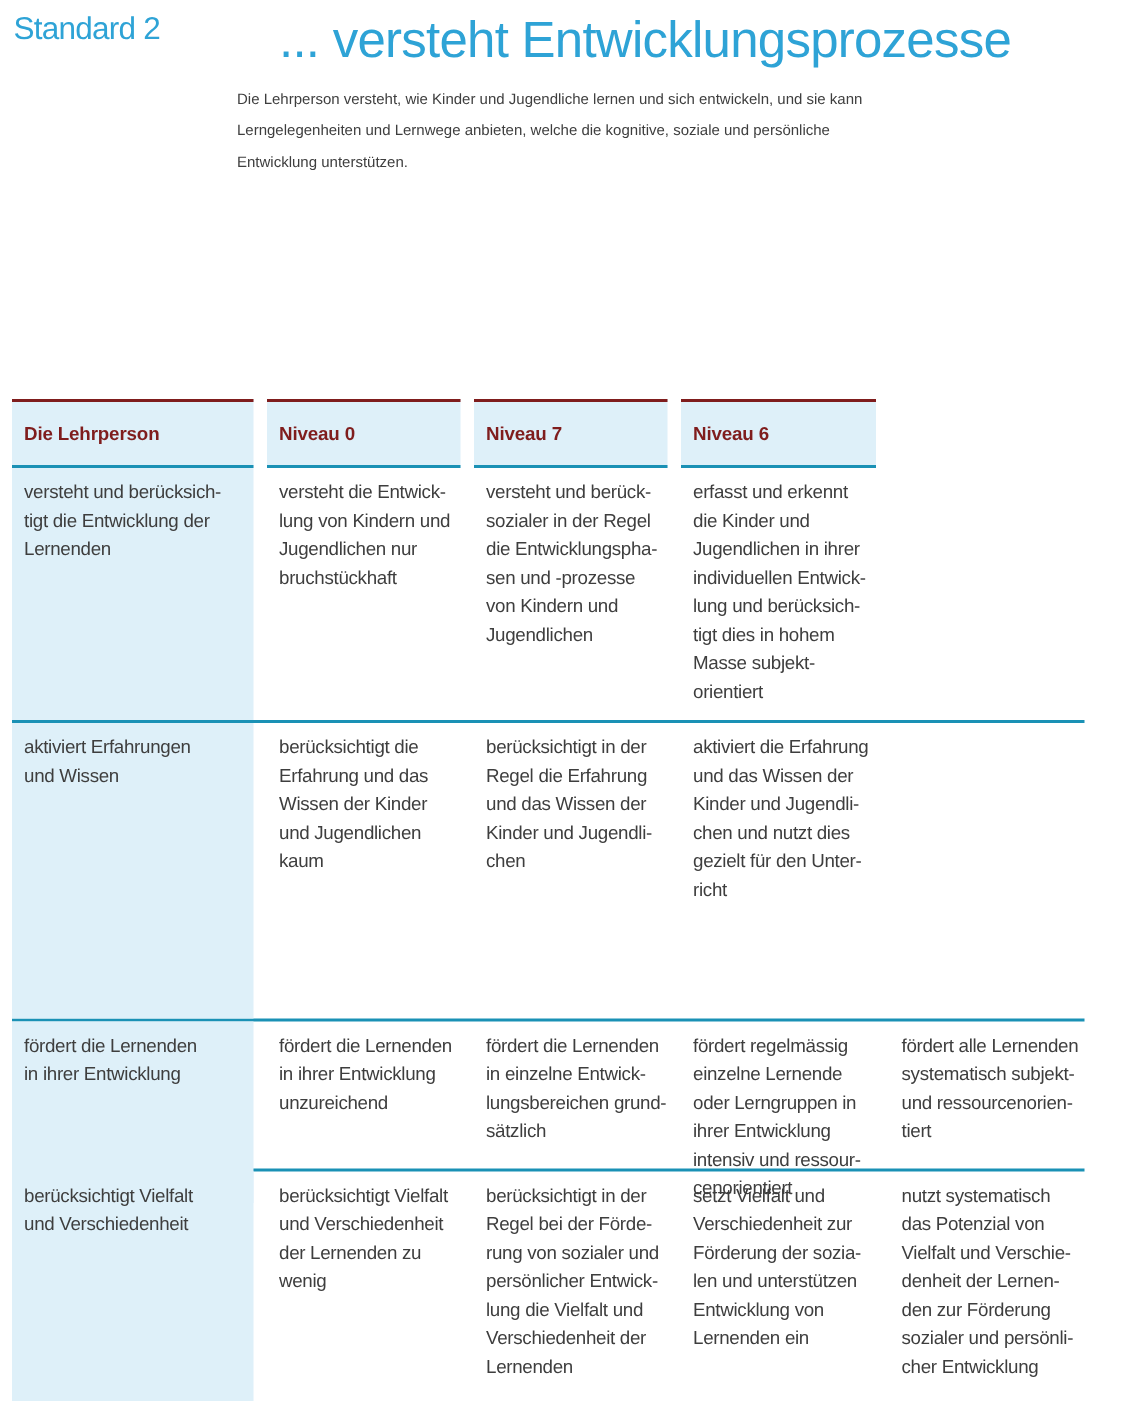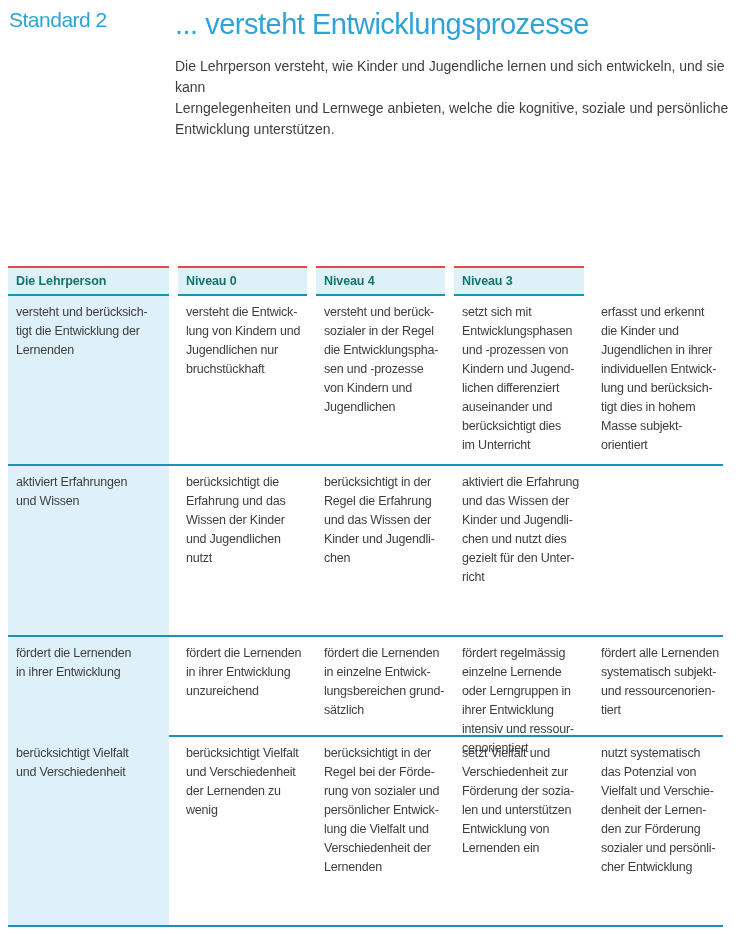--- a/index.html
+++ b/index.html
@@ -14,62 +14,62 @@
   }
   .standard-label {
     position: absolute;
     left: 9px; top: 8px;
     font-size: 21px;
     letter-spacing: -0.5px;
     color: #2ea3d6;
   }
   .doc-title {
     position: absolute;
-    left: 175px; top: 8px;
-    font-size: 29px;
+    left: 186px; top: 8px;
+    font-size: 34px;
     letter-spacing: -0.5px;
     color: #2ea3d6;
   }
   .doc-description {
     position: absolute;
-    left: 175px; top: 56px;
+    left: 158px; top: 56px;
     width: 565px;
-    font-size: 14px;
+    font-size: 10px;
     line-height: 21px;
     color: #3e3e3e;
     white-space: pre-line;
   }
   .std-table {
     position: absolute;
     left: 8px; top: 266px;
     width: 715px;
   }
   .thead, .trow {
     display: grid;
     grid-template-columns: 161px 129px 129px 130px 130px;
     column-gap: 9px;
     box-sizing: border-box;
   }
   .th {
     box-sizing: border-box;
-    height: 30px;
+    height: 46px;
     background: #def0f9;
-    border-top: 2px solid #ef4444;
+    border-top: 2px solid #7f1d1d;
     border-bottom: 2px solid #1a91b5;
     display: flex;
     align-items: center;
     padding-left: 8px;
     font-size: 12.5px;
     font-weight: bold;
     letter-spacing: -0.1px;
-    color: #0f766e;
+    color: #7f1d1d;
   }
   .trow { border-bottom: 2px solid #1a91b5; }
   .trow.h1 { height: 170px; }
-  .trow.h2 { height: 171px; }
+  .trow.h2 { height: 199px; }
   .trow.h3 { height: 100px; }
   .trow.h4 { height: 190px; }
   .td {
     box-sizing: border-box;
     padding: 7px 2px 0 8px;
     font-size: 12.5px;
     line-height: 19px;
     letter-spacing: -0.2px;
     color: #3e3e3e;
     white-space: pre;
@@ -86,64 +86,56 @@
   <div class="doc-title">... versteht Entwicklungsprozesse</div>
   <div class="doc-description">Die Lehrperson versteht, wie Kinder und Jugendliche lernen und sich entwickeln, und sie kann
 Lerngelegenheiten und Lernwege anbieten, welche die kognitive, soziale und persönliche
 Entwicklung unterstützen.</div>
 
   <div class="std-table">
 
     <div class="thead">
       <div class="th">Die Lehrperson</div>
       <div class="th">Niveau 0</div>
-      <div class="th">Niveau 4</div>
-      <div class="th">Niveau 3</div>
+      <div class="th">Niveau 7</div>
+      <div class="th">Niveau 6</div>
     </div>
 
     <div class="trow h1">
       <div class="td label">versteht und berücksich-
 tigt die Entwicklung der
 Lernenden</div>
       <div class="td">versteht die Entwick-
 lung von Kindern und
 Jugendlichen nur
 bruchstückhaft</div>
       <div class="td">versteht und berück-
 sozialer in der Regel
 die Entwicklungspha-
 sen und -prozesse
 von Kindern und
 Jugendlichen</div>
-      <div class="td">setzt sich mit
-Entwicklungsphasen
-und -prozessen von
-Kindern und Jugend-
-lichen differenziert
-auseinander und
-berücksichtigt dies
-im Unterricht</div>
       <div class="td">erfasst und erkennt
 die Kinder und
 Jugendlichen in ihrer
 individuellen Entwick-
 lung und berücksich-
 tigt dies in hohem
 Masse subjekt-
 orientiert</div>
     </div>
 
     <div class="trow h2">
       <div class="td label">aktiviert Erfahrungen
 und Wissen</div>
       <div class="td">berücksichtigt die
 Erfahrung und das
 Wissen der Kinder
 und Jugendlichen
-nutzt</div>
+kaum</div>
       <div class="td">berücksichtigt in der
 Regel die Erfahrung
 und das Wissen der
 Kinder und Jugendli-
 chen</div>
       <div class="td">aktiviert die Erfahrung
 und das Wissen der
 Kinder und Jugendli-
 chen und nutzt dies
 gezielt für den Unter-

